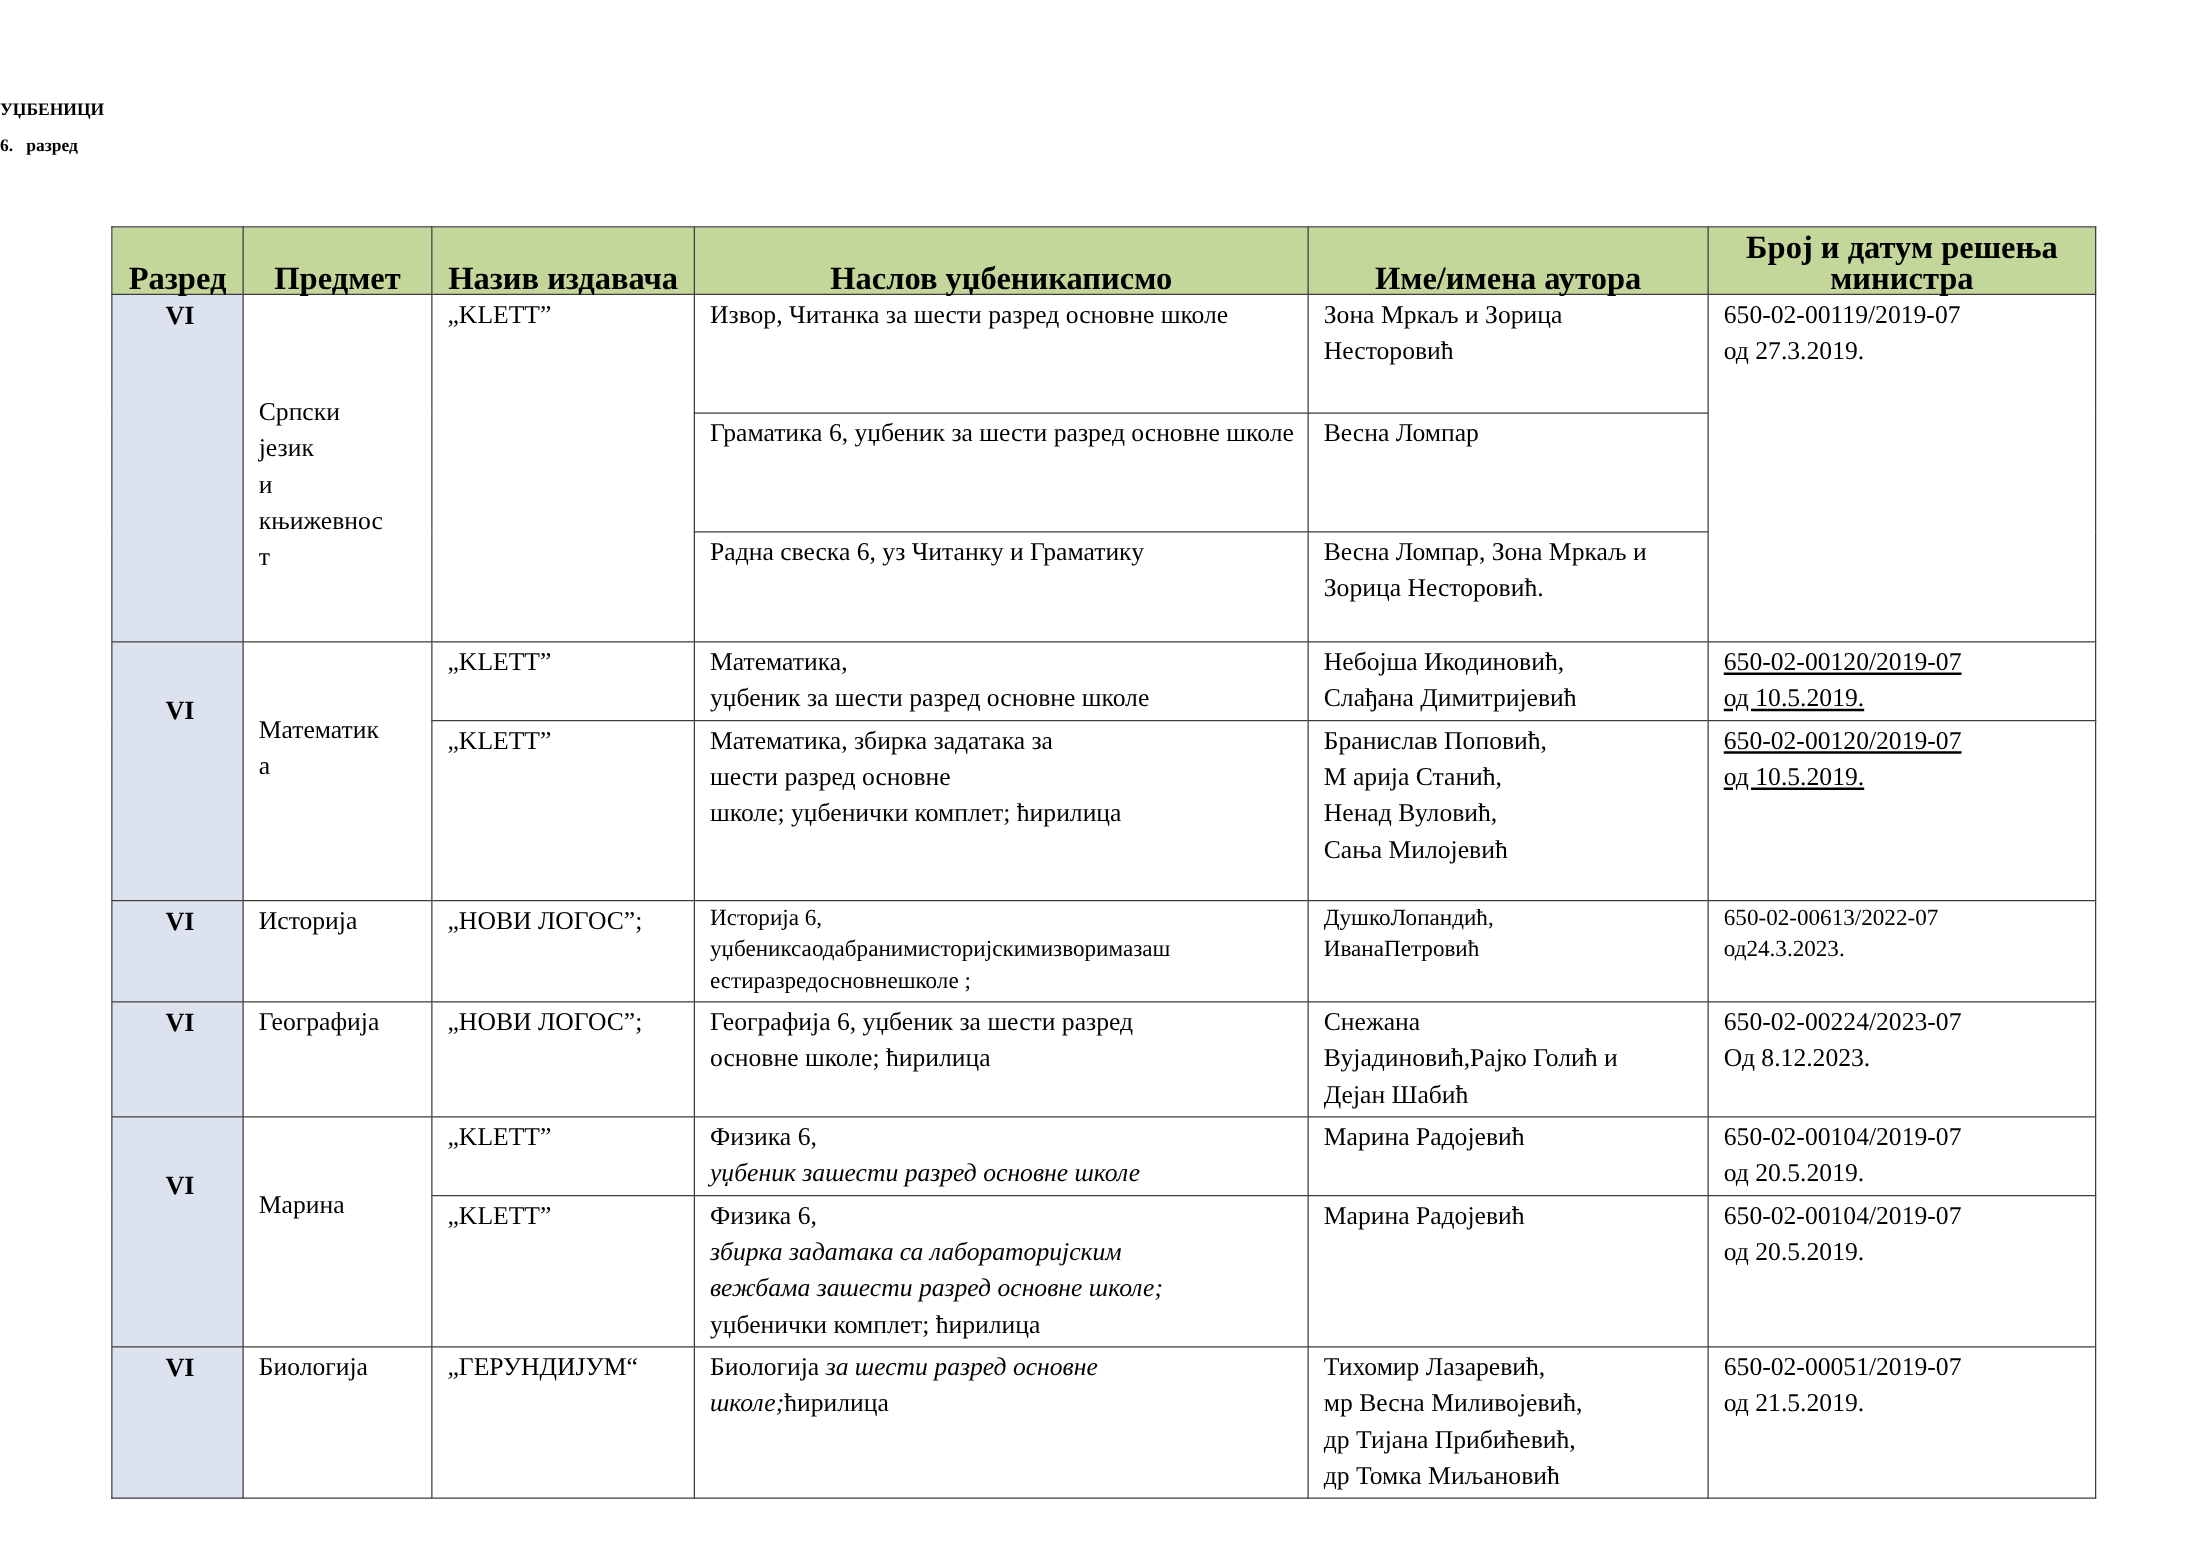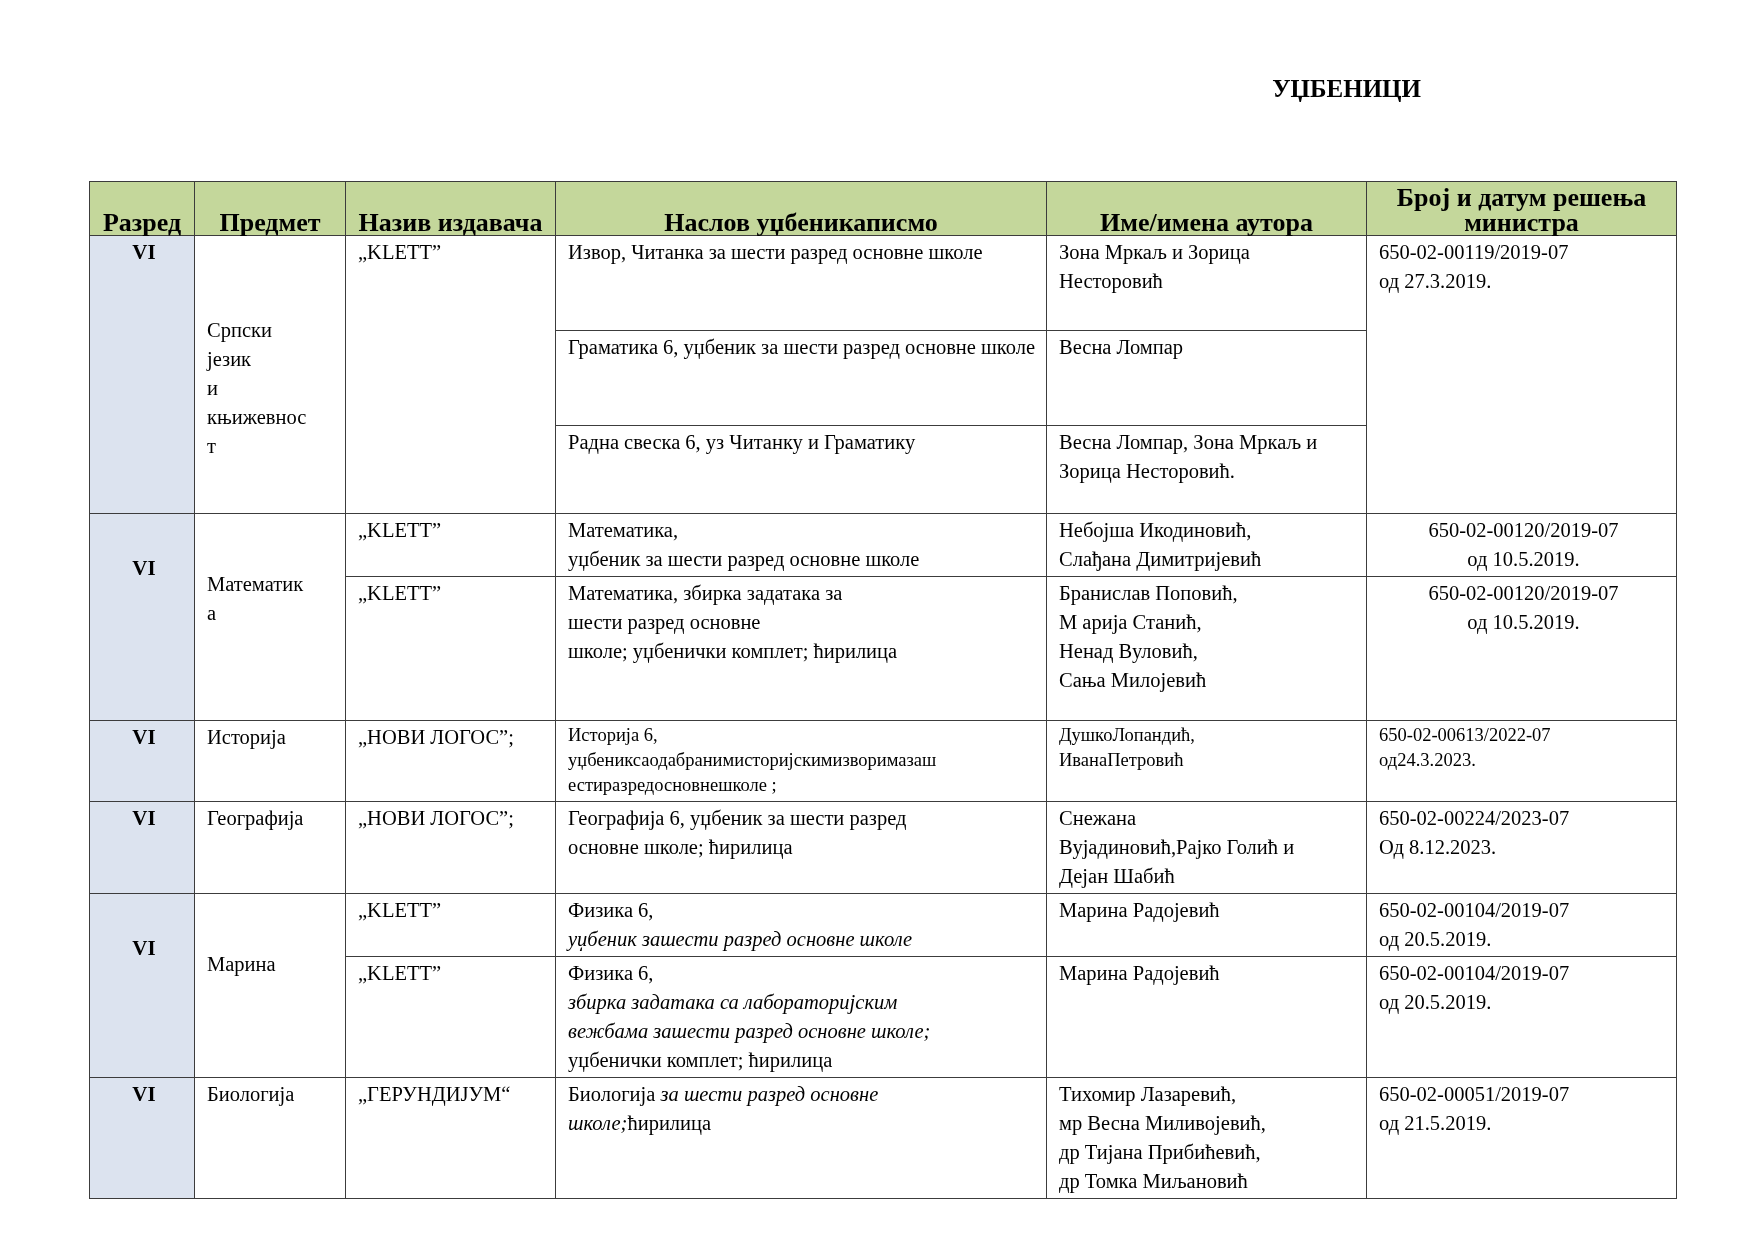--- a/index.html
+++ b/index.html
@@ -1,47 +1,48 @@
 <!DOCTYPE html>
 <html><head>
 <meta charset="utf-8">
 <style>
   html, body { margin:0; padding:0; background:#ffffff; }
   body { width:1755px; height:1241px; position:relative; overflow:hidden;
          font-family:"Liberation Serif", "DejaVu Serif", serif; color:#000; }
-  .title-block { position:absolute; left:0; top:74px; width:1421px; text-align:right;
-                 font-weight:bold; font-size:25px; line-height:29px; }
+  .title-block { position:absolute; left:0; top:74px; width:1421px; text-align:left;
+                 font-weight:bold; font-size:14px; line-height:29px; }
   .title-block div { white-space:pre; }
   table.books { position:absolute; left:89px; top:181px; width:1587px;
                 border-collapse:collapse; table-layout:fixed; font-size:20.5px; line-height:29px; }
   table.books col.c1 { width:105px; }
   table.books col.c2 { width:151px; }
   table.books col.c3 { width:210px; }
   table.books col.c4 { width:491px; }
   table.books col.c5 { width:320px; }
   table.books col.c6 { width:310px; }
   table.books th, table.books td { border:1.6px solid #3c3c3c; vertical-align:top; padding:2px 8px 2px 12px; }
   table.books th { background:#c4d79b; font-weight:bold; text-align:center; vertical-align:bottom;
                    font-size:26px; line-height:25px; padding:2px 4px 0 4px; }
   td.grade { background:#dce3ef; font-weight:bold; text-align:center; vertical-align:top; padding-top:56px; font-size:21px;margin-top:16px; }
   td.grade.top { padding-top:2px; }
   td.grade.mid { padding-top:40px; }
   td.subject { vertical-align:top; }
-  td.center { text-align:center; }
+  td.center { text-align:left;text-decoration:underline; }
   td.vmid { vertical-align:middle; }
   .b { font-weight:normal; }
   .i { font-style:italic; }
   .small { font-size:18.5px; line-height:25px; }
   .pre { white-space:pre-line;margin-top:44px; }
 </style>
 </head>
 <body>
 
 <div class="title-block">
   <div>УЏБЕНИЦИ</div>
+  <div>6.   разред</div>
 </div>
 
 <table class="books">
   <colgroup>
       <col class="c1">
       <col class="c2">
       <col class="c3">
       <col class="c4">
       <col class="c5">
       <col class="c6">

